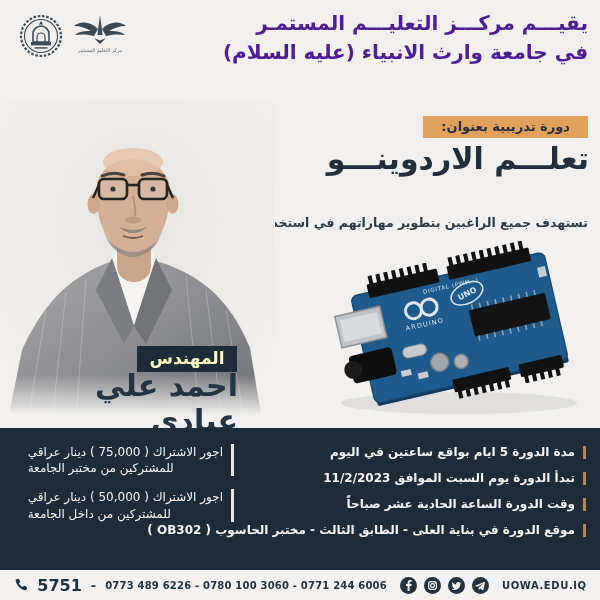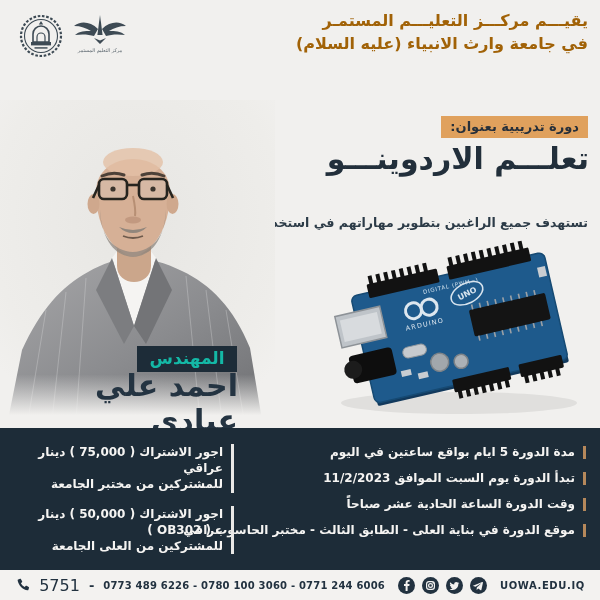--- a/index.html
+++ b/index.html
@@ -1,59 +1,59 @@
 <!DOCTYPE html>
 <html lang="ar"><head>
 <meta charset="utf-8">
 <style>
   html,body{margin:0;padding:0;}
   body{font-family:"DejaVu Sans", sans-serif; background:#d8d8d8;}
   .poster{position:relative; width:600px; height:600px; background:#F1F0EE; overflow:hidden; margin:0 auto;}
 
   
   .hdr-text{position:absolute; top:9px; right:12px; text-align:right; direction:rtl;
-    color:#a16207; font-weight:bold; font-size:16px; line-height:1.45;}
+    color:#4c1d95; font-weight:bold; font-size:20px; line-height:1.45;}
   .logos{position:absolute; top:12px; left:18px; display:flex; gap:8px; align-items:center;}
 
   
   .badge-orange{position:absolute; top:116px; right:12px; background:#E0A15D; color:#27303A;
-    font-size:13px; font-weight:bold; padding:3px 9px 4px; direction:rtl;}
+    font-size:13px; font-weight:bold; padding:3px 18px 4px; direction:rtl;}
   .title-line{position:absolute; right:11px; direction:rtl; color:#222F3B; font-weight:bold;
     font-size:30px; letter-spacing:0; white-space:nowrap;}
   .title-1{top:141px;}
   .title-2{top:177px;}
   .subtitle{position:absolute; top:215px; right:12px; direction:rtl; color:#2C3B47;
     font-size:12.5px; font-weight:bold; white-space:nowrap;}
 
   
   .person-wrap{position:absolute; top:100px; left:0; width:275px; height:320px;}
   .eng-badge{position:absolute; top:346px; left:137px; width:100px; background:#1D2C38;
-    color:#14b8a6; font-size:17px; font-weight:bold; text-align:center; padding:2px 0 4px; direction:rtl;}
+    color:#fef9c3; font-size:17px; font-weight:bold; text-align:center; padding:2px 0 4px; direction:rtl;}
   .person-name{position:absolute; top:368px; left:0; width:238px; text-align:right; direction:rtl;
     color:#243442; font-size:30px; font-weight:bold;}
 
   
   .arduino-wrap{position:absolute; top:237px; left:323px; width:272px; height:186px;}
 
   
   .panel{position:absolute; top:428px; left:0; width:600px; height:142px; background:#1D2C38;}
   .details-col{position:absolute; top:17px; right:14px; display:flex; flex-direction:column;
     gap:12px; direction:rtl;}
   .detail-row{display:flex; align-items:center; gap:8px; color:#F5F4F2; font-size:12px; font-weight:bold;}
   .detail-bar{width:3px; height:13px; background:#B5885B; flex:0 0 auto;}
   .fees-col{position:absolute; top:16px; left:16px; width:218px; display:flex; flex-direction:column;
     gap:13px; direction:rtl;}
-  .fee-row{display:flex; gap:8px; color:#F5F4F2; font-size:12px; font-weight:bold;
-    text-align:right; line-height:1.35;}
+  .fee-row{display:flex; gap:8px; color:#F5F4F2; font-size:12px; font-weight:normal;
+    text-align:left; line-height:1.35;}
   .fee-bar{width:3px; background:#E9E8E6; flex:0 0 auto; align-self:stretch;}
 
   
   .footer{position:absolute; top:570px; left:0; width:600px; height:30px; background:#F3F2F0;
     display:flex; align-items:center; justify-content:center; gap:9px; color:#223240;}
-  .short-num{font-size:16px; font-weight:normal;text-align:center;}
+  .short-num{font-size:16px; font-weight:bold;text-align:center;}
   .sep{font-size:13px; font-weight:bold;}
   .phones{font-size:10px; font-weight:bold; letter-spacing:0.2px;}
   .socials{display:flex; gap:7px; align-items:center; margin:0 4px;}
   .website{font-size:10px; font-weight:bold; letter-spacing:0.6px;}
 </style>
 </head>
 <body>
 
 <div class="poster">
 
@@ -282,21 +282,21 @@
         <span class="fee-bar"></span>
         <span>
           <span>اجور الاشتراك ( 75,000 ) دينار عراقي</span><br>
           <span>للمشتركين من مختبر الجامعة</span>
         </span>
       </div>
       <div class="fee-row">
         <span class="fee-bar"></span>
         <span>
           <span>اجور الاشتراك ( 50,000 ) دينار عراقي</span><br>
-          <span>للمشتركين من العلى الجامعة</span>
+          <span>للمشتركين من داخل الجامعة</span>
         </span>
       </div>
     </div>
   </div>
 
   <div class="footer">
     <svg width="15" height="15" viewBox="0 0 16 16">
       <path d="M3.4 1.6 L5.4 0.9 C5.8 0.8 6.2 1 6.4 1.3 L7.6 3.5 C7.8 3.9 7.7 4.3 7.4 4.6 L6.3 5.6 C6.9 7 8.9 9 10.3 9.6 L11.3 8.5 C11.6 8.2 12 8.1 12.4 8.3 L14.6 9.5 C14.9 9.7 15.1 10.1 15 10.5 L14.3 12.5 C14.2 12.9 13.8 13.2 13.4 13.1 C10.9 12.8 8.2 11.3 6.4 9.5 C4.6 7.7 3.1 5 2.8 2.5 C2.7 2.1 3 1.7 3.4 1.6 Z" fill="#223240"></path>
     </svg>
     <span class="short-num">5751</span>

